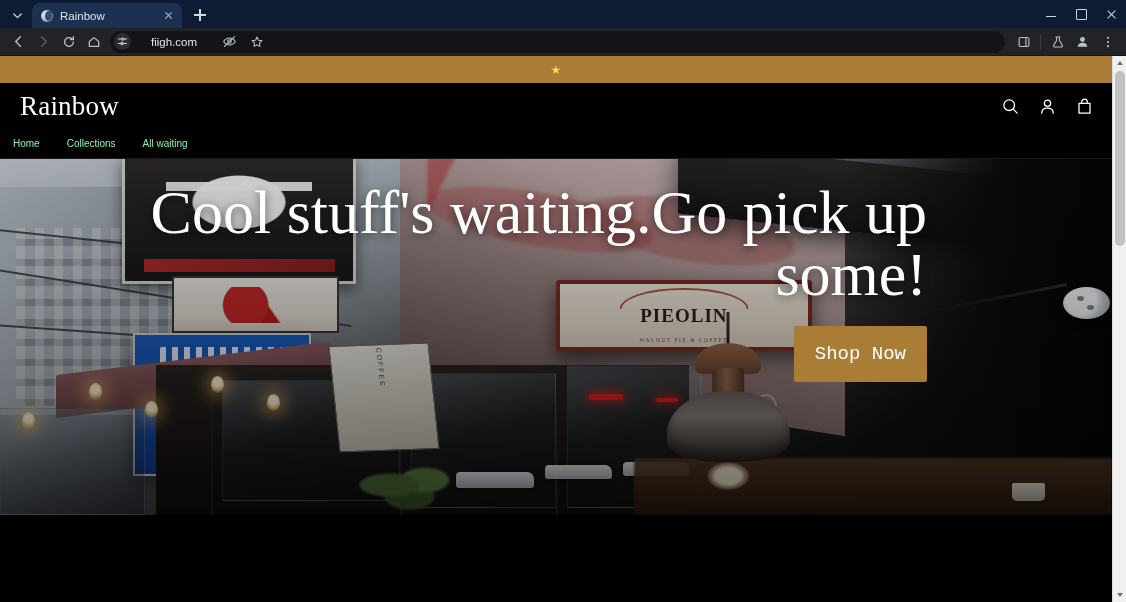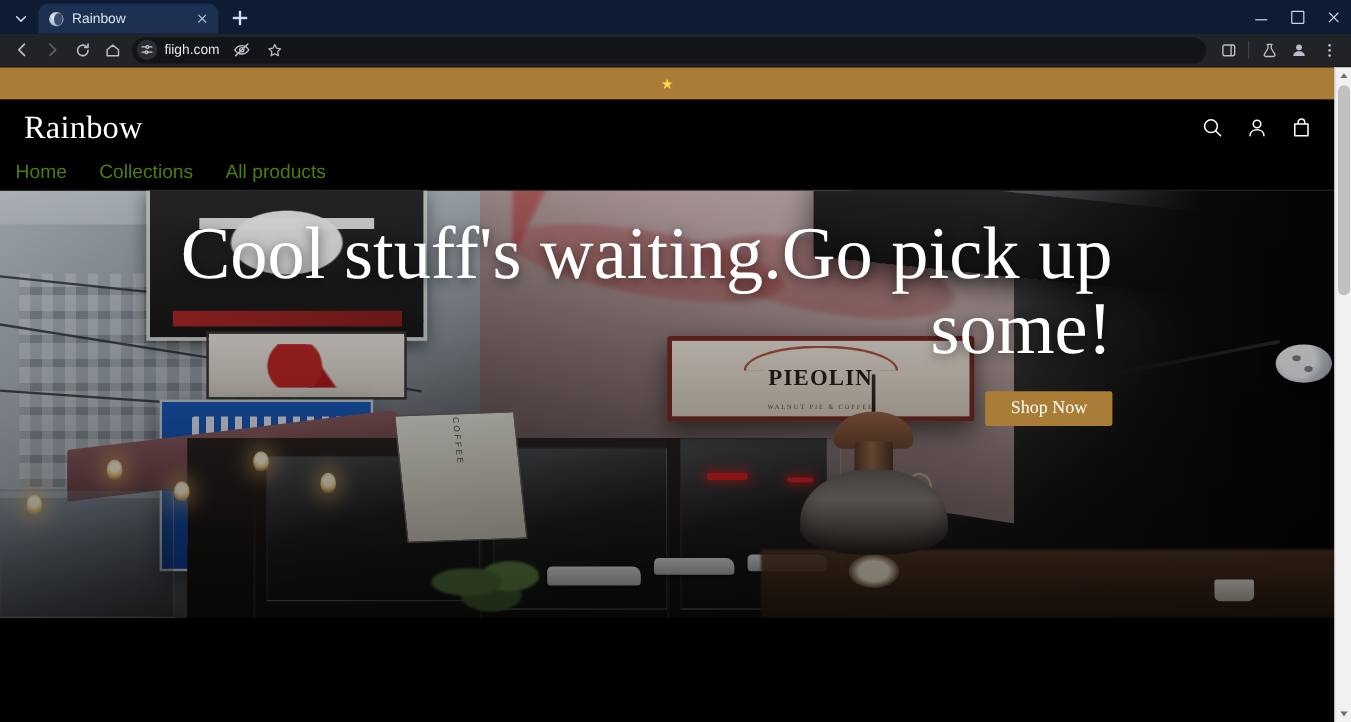--- a/index.html
+++ b/index.html
@@ -82,21 +82,21 @@
   }
   .tb-btn {
     width: 25px; height: 24px; display: flex; align-items: center;
     justify-content: center; border-radius: 50%; flex: none; color: #b9c0cc;
   }
   .tb-btn svg { display: block; }
   .tb-btn.disabled { opacity: .38; }
   .omnibox {
     flex: 1; height: 22px; background: #131417; border-radius: 11px;
     display: flex; align-items: center; padding: 0 6px 0 4px;
-    margin: 0 6px 0 4px; gap: 6px; min-width: 0;
+    margin: 0 6px 0 4px; gap: 20px; min-width: 0;
   }
   .omni-icon {
     width: 17px; height: 17px; border-radius: 50%; background: #2b2d33;
     display:flex; align-items:center; justify-content:center; flex:none;
   }
   .omni-url {
     font-size: 11.5px; color: #e3e6ea; white-space: nowrap;
     overflow: hidden; text-overflow: ellipsis;
   }
   .omni-right { display: flex; align-items: center; gap: 2px; flex: none; }
@@ -127,21 +127,21 @@
     color: #fff; letter-spacing: .2px; flex: 1;
   }
   .hdr-icons { display: flex; align-items: center; gap: 18px; color: #fff; }
   .hdr-icons svg { display: block; }
 
   
   .site-nav {
     height: 30px; background: #000; display: flex; align-items: center;
     gap: 27px; padding-left: 13px; border-bottom: 1px solid #1a1a1a;
   }
-  .navitem { color: #4d7c0f; font-size: 16px; }
+  .navitem { color: #86efac; font-size: 10px; }
 
   
   .hero { position: relative; height: 356px; overflow: hidden; background:#404040; }
   .hero-photo { position: absolute; inset: 0; }
   .hero-overlay {
     position: absolute; inset: 0;
     background: linear-gradient(180deg, rgba(0,0,0,.18) 0%, rgba(0,0,0,.30) 45%, rgba(0,0,0,.50) 100%);
   }
   .hero-content {
     position: absolute; left: 0; right: 0; top: 0; bottom: 0;
@@ -151,23 +151,23 @@
     font-family: "Liberation Serif", serif;
     font-size: 62px; line-height: 1.0; color: #fff; font-weight: 400;
     text-shadow: 0 2px 10px rgba(0,0,0,.55);
   }
   .hero-sub {
     margin-top: 20px; font-size: 17.5px; color: #fff;
     text-shadow: 0 1px 7px rgba(0,0,0,.75);
   }
   .shop-btn {
     display: inline-block; margin-top: 21px;
-    background: #a97d35; color: #fff; font-size: 15px;
-    padding: 6px 21px; border: 0; border-radius: 2px;
-    font-family: Liberation Serif, serif;
+    background: #a97d35; color: #fff; font-size: 19px;
+    padding: 17px 21px; border: 0; border-radius: 2px;
+    font-family: Liberation Mono, monospace;
   }
 
   
   .ph { position: absolute; }
   .sky {
     position:absolute; inset:0;
     background: linear-gradient(160deg,#cfd6dc 0%,#b6bfc7 18%,#8c949c 34%,#3a3a3c 55%,#131314 78%,#0a0a0b 100%);
   }
   .bld-far {
     left:0; top:8%; width:24%; height:64%;
@@ -525,21 +525,21 @@
                 <path d="M4.2 6.6h11.6V17H4.2z" fill="none" stroke="currentColor" stroke-width="1.35" stroke-linejoin="round"></path>
                 <path d="M7.1 6.6V5.2a2.9 2.9 0 0 1 5.8 0v1.4" fill="none" stroke="currentColor" stroke-width="1.35"></path>
               </svg>
           </span>
         </div>
       </div>
 
       <div class="site-nav">
         <a class="navitem">Home</a>
         <a class="navitem">Collections</a>
-        <a class="navitem">All products</a>
+        <a class="navitem">All waiting</a>
       </div>
 
       <div class="hero">
         <div class="hero-photo">
           <div class="sky ph"></div>
           <div class="ph bld-far"></div>
           <div class="ph wire" style="top:19%; transform:rotate(6deg);"></div>
           <div class="ph wire" style="top:30%; transform:rotate(9deg);"></div>
           <div class="ph wire" style="top:46%; transform:rotate(4deg); width:26%;"></div>
           <div class="ph wall-pink"></div>

